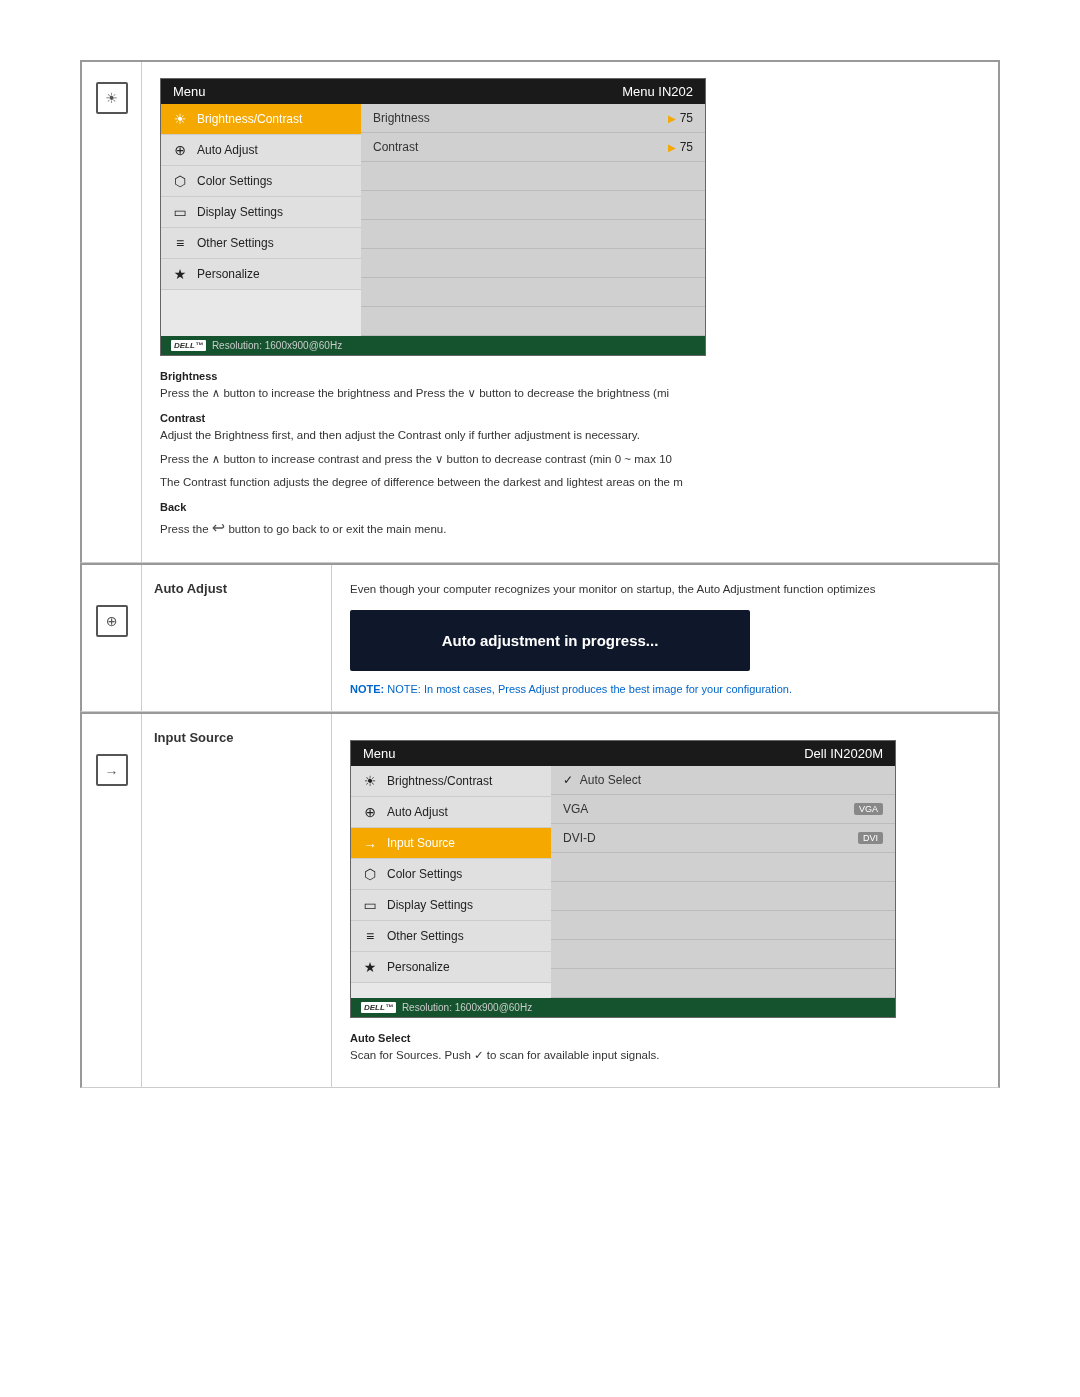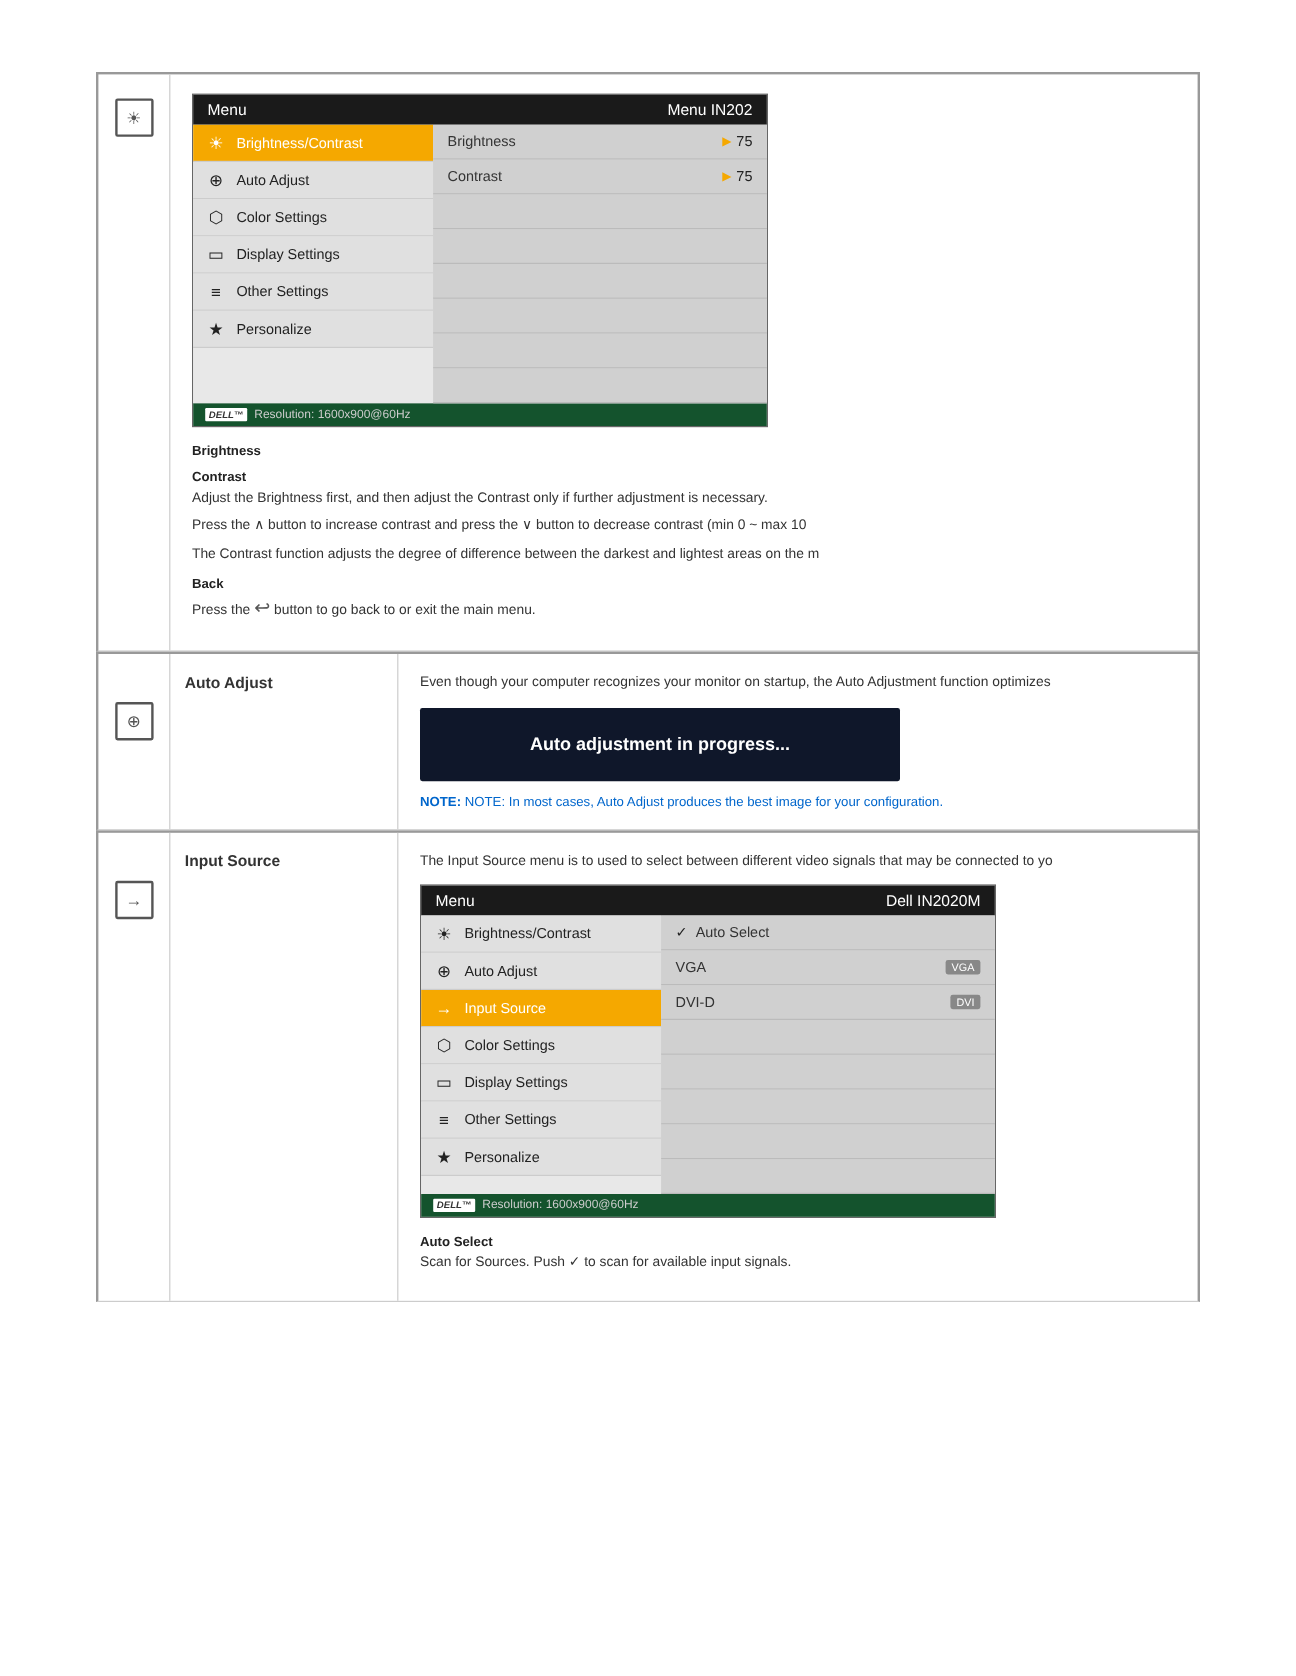--- a/index.html
+++ b/index.html
@@ -66,21 +66,21 @@
       margin-bottom: 8px;
     }
 
     .content-col {
       flex: 1;
       padding: 16px 18px;
     }
 
     
     .osd-menu {
-      width: 480px;
+      width: 546px;
       border: 1px solid #666;
       background: #fff;
       margin-bottom: 14px;
     }
 
     .osd-header {
       background: #1a1a1a;
       color: #fff;
       display: flex;
       justify-content: space-between;
@@ -307,20 +307,21 @@
           </div>
         </div>
         <div class="osd-footer">
           <span class="dell-logo">DELL™</span>
           <span>Resolution: 1600x900@60Hz</span>
         </div>
       </div>
 
       <div class="sub-desc-block">
         <span class="desc-label">Brightness</span>
+        <div class="desc-text">Press the ∧ button to increase the brightness and Press the ∨ button to decrease the brightness (mi</div>
       </div>
 
       <div class="sub-desc-block">
         <span class="desc-label">Contrast</span>
         <div class="desc-text">Adjust the Brightness first, and then adjust the Contrast only if further adjustment is necessary.</div>
         <div class="desc-text">Press the ∧ button to increase contrast and press the ∨ button to decrease contrast (min 0 ~ max 10</div>
         <div class="desc-text">The Contrast function adjusts the degree of difference between the darkest and lightest areas on the m</div>
       </div>
 
       <div class="sub-desc-block">
@@ -336,34 +337,33 @@
       <div class="icon-box" style="margin-top:20px;">⊕</div>
     </div>
     <div class="label-col">
       <div class="main-label">Auto Adjust</div>
     </div>
     <div class="content-col">
       <div class="desc-text">Even though your computer recognizes your monitor on startup, the Auto Adjustment function optimizes</div>
       <div class="auto-adjust-banner">Auto adjustment in progress...</div>
       <div class="note-text">
         <span class="note-label">NOTE: </span>
-        <span>NOTE: In most cases, Auto Adjust produces the best image for your configuration.</span>
+        <span>NOTE: In most cases, Press Adjust produces the best image for your configuration.</span>
       </div>
     </div>
   </div>
 
   <div class="section-block section-divider">
     <div class="icon-col">
       <div class="icon-box" style="margin-top:20px;">→</div>
     </div>
     <div class="label-col">
       <div class="main-label">Input Source</div>
     </div>
     <div class="content-col">
-      <div class="desc-text">The Input Source menu is to used to select between different video signals that may be connected to yo</div>
 
       <div class="osd-menu" style="margin-top:10px;">
         <div class="osd-header">
           <span>Menu</span>
           <span>Dell IN2020M</span>
         </div>
         <div class="osd-body">
           <div class="osd-left">
             <div class="osd-menu-item">
               <span class="item-icon">☀</span>

